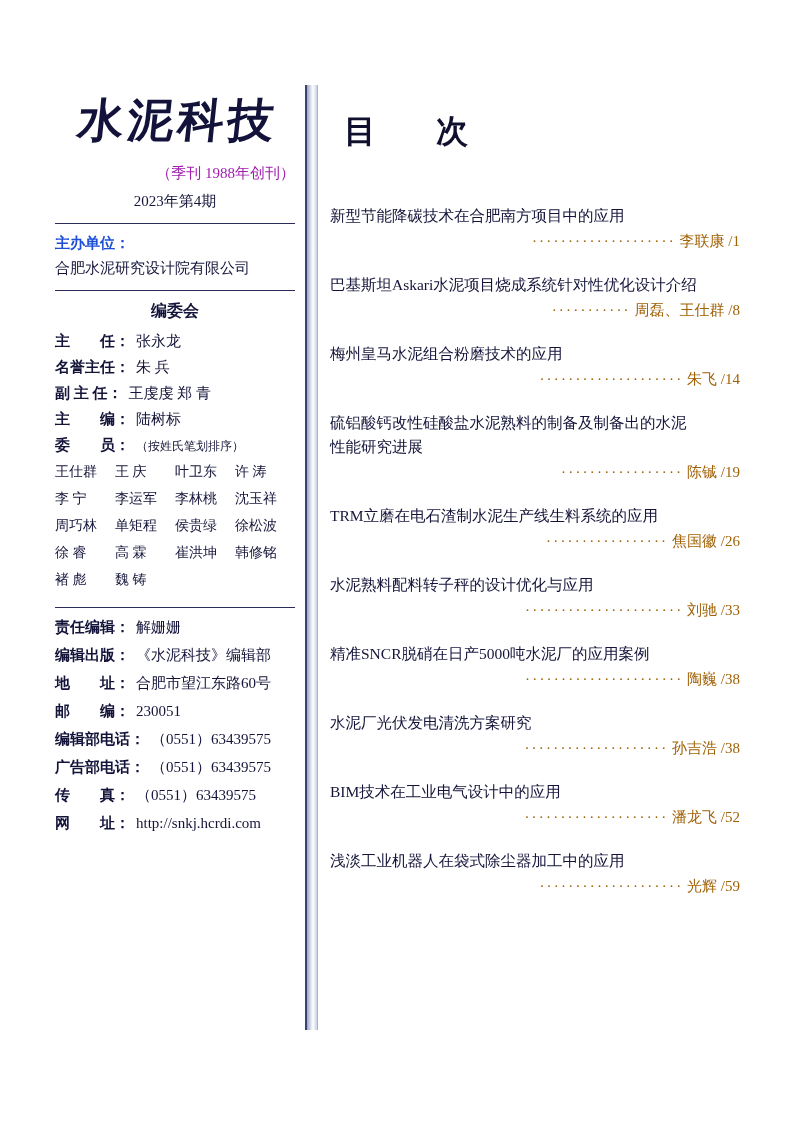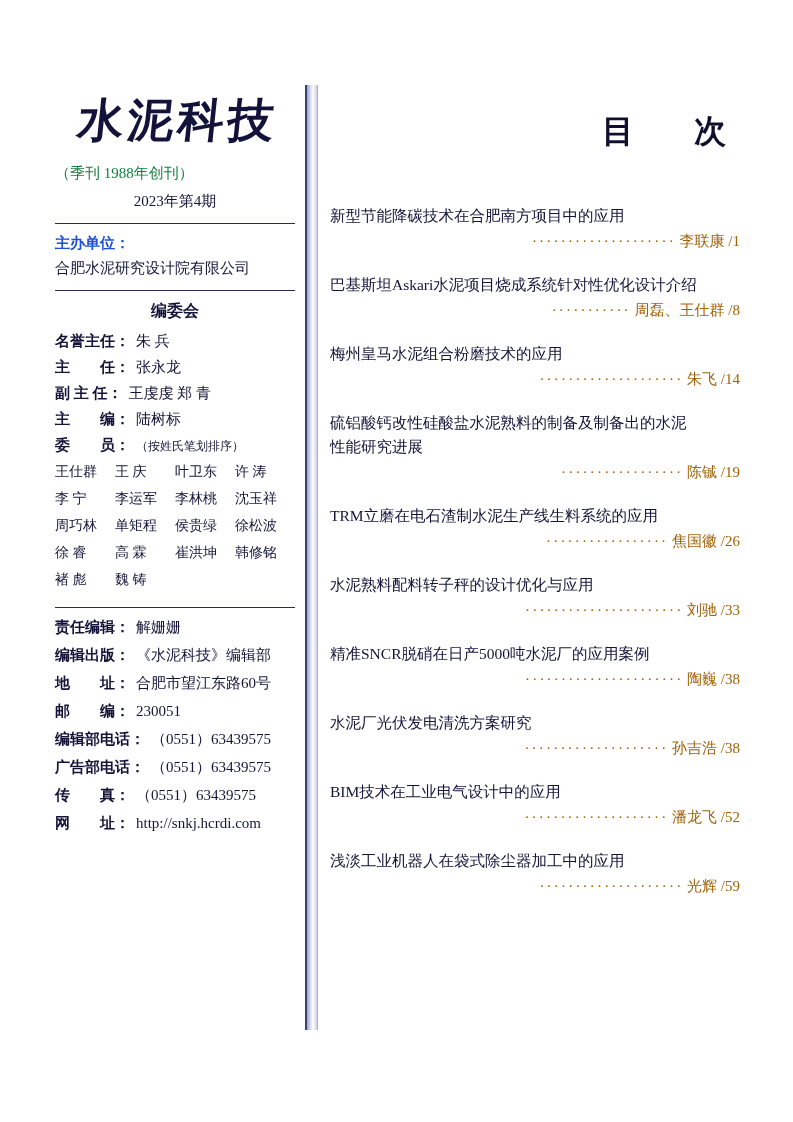--- a/index.html
+++ b/index.html
@@ -35,24 +35,24 @@
     font-weight: bold;
     letter-spacing: 4px;
     color: #12123a;
     text-align: center;
     line-height: 1.1;
     transform: skewX(-6deg);
     margin-left: 6px;
   }
 
   .sub-line {
-    text-align: left;
+    text-align: right;
     font-size: 15px;
     margin-top: 18px;
-    color: #15803d;
+    color: #a21caf;
   }
   .sub-line2 {
     text-align: center;
     font-size: 15px;
     margin-top: 9px;
     color: #16163c;
   }
 
   .rule {
     border: 0;
@@ -140,21 +140,21 @@
     left: 330px;
     top: 110px;
     width: 410px;
   }
 
   .toc-title {
     font-family: "DejaVu Serif", serif;
     font-size: 32px;
     font-weight: bold;
     letter-spacing: 14px;
-    text-align: right;
+    text-align: left;
     color: #10102e;
     margin-bottom: 50px;
     padding-left: 14px;
   }
 
   .toc-entry {
     margin-bottom: 22px;
   }
   .toc-line {
     font-size: 15.5px;
@@ -188,27 +188,27 @@
     <hr class="rule">
 
     <div class="blk-label">主办单位：</div>
     <div class="blk-text">合肥水泥研究设计院有限公司</div>
 
     <hr class="rule">
 
     <div class="center-head">编委会</div>
 
     <div class="row">
+      <span class="lbl lbl-auto">主　　任：</span>
+      <span class="val">张永龙</span>
+    </div>
+
+    <div class="row">
       <span class="lbl lbl-auto">名誉主任：</span>
       <span class="val">朱  兵</span>
-    </div>
-
-    <div class="row">
-      <span class="lbl lbl-auto">主　　任：</span>
-      <span class="val">张永龙</span>
     </div>
 
     <div class="row">
       <span class="lbl lbl-auto">副 主 任：</span>
       <span class="val">王虔虔  郑  青</span>
     </div>
 
     <div class="row">
       <span class="lbl lbl-auto">主　　编：</span>
       <span class="val">陆树标</span>

